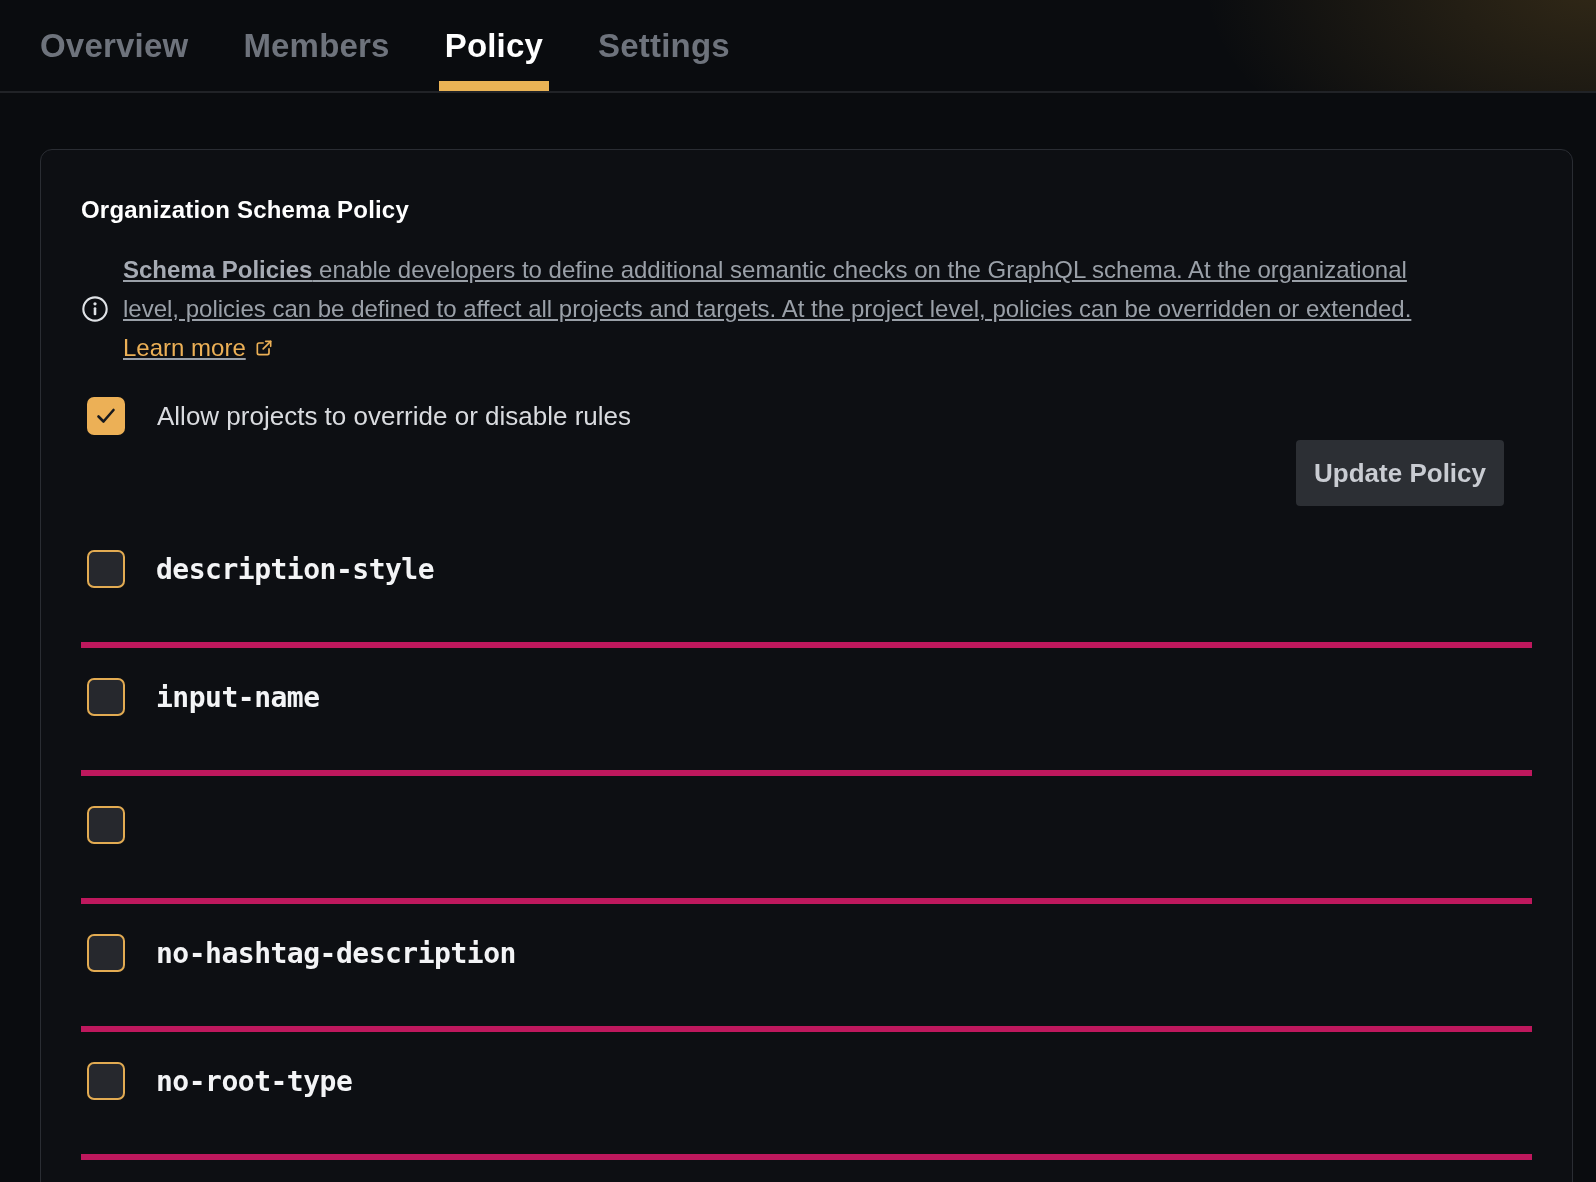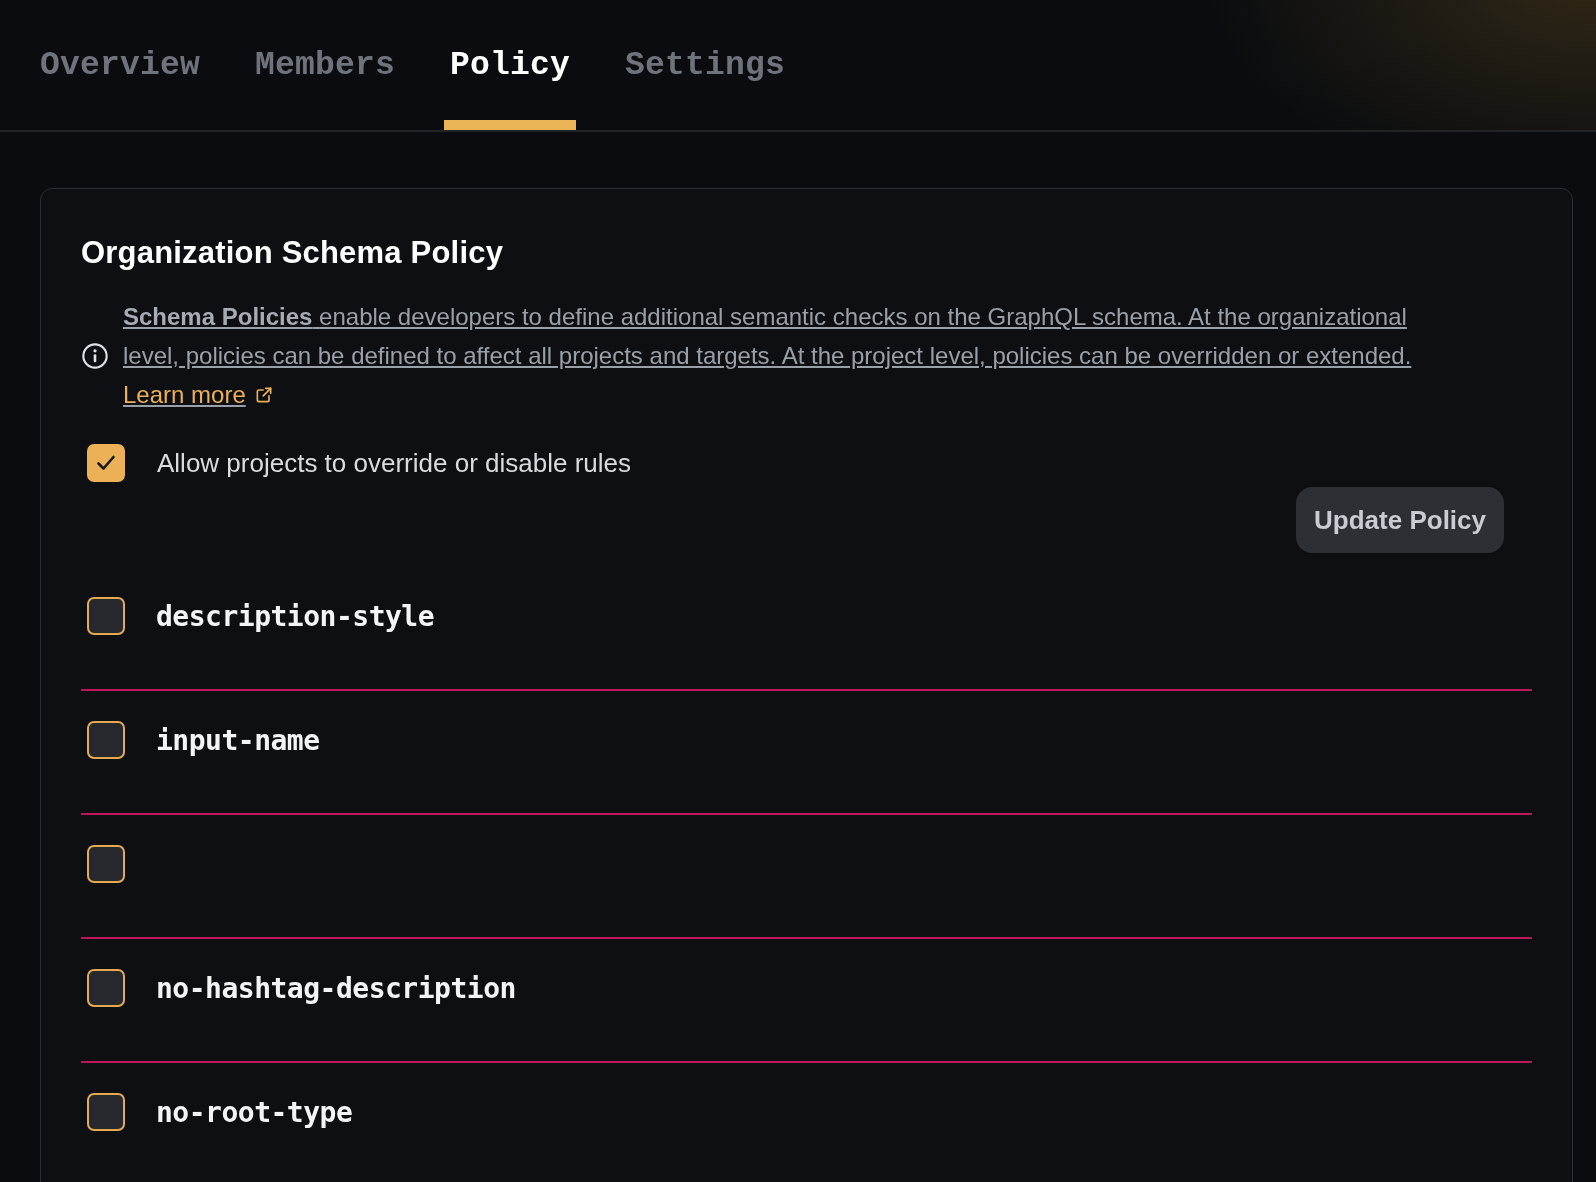--- a/index.html
+++ b/index.html
@@ -6,30 +6,29 @@
   html, body {
     width: 1596px; height: 1182px;
     overflow: hidden;
     background: #0a0c0f;
     font-family: "Liberation Sans", sans-serif;
   }
 
   
   .topnav {
     position: relative;
-    height: 132px;
+    height: 93px;
     display: flex;
     align-items: flex-end;
     gap: 55px;
     padding: 0 40px;
     border-bottom: 2px solid #212327;
     background:
       radial-gradient(560px 320px at 100% -20%, rgba(207,154,54,0.20), rgba(207,154,54,0) 70%),
       #0a0c0f;
-    font-family: Liberation Mono, monospace;
   }
   .tab {
     position: relative;
     height: 100%;
     display: flex;
     align-items: center;
     font-size: 33px;
     font-weight: bold;
     color: #6e737c;
     cursor: pointer;
@@ -48,21 +47,21 @@
   
   .card {
     margin: 56px 23px 0 40px;
     width: 1533px;
     background: #0d0f13;
     border: 1px solid #2a2d33;
     border-radius: 12px;
     padding: 46px 40px 60px 40px;
   }
   .card-title {
-    font-size: 31px;
+    font-size: 24px;
     font-weight: bold;
     color: #ffffff;
     letter-spacing: 0.2px;
   }
 
   
   .desc {
     margin-top: 26px;
     display: flex;
     align-items: center;
@@ -132,39 +131,39 @@
     justify-content: flex-end;
   }
   .update-btn {
     margin-right: 28px;
     height: 66px;
     padding: 0 18px;
     display: flex;
     align-items: center;
     background: #2c2f34;
     border: none;
-    border-radius: 16px;
+    border-radius: 4px;
     font-family: "Liberation Sans", sans-serif;
     font-size: 26px;
     font-weight: bold;
     color: #c9ccd2;
     cursor: pointer;
   }
 
   
   .rules {
     list-style: none;
     margin-top: 14px;
   }
   .rule-row {
     display: flex;
     align-items: center;
     gap: 31px;
     padding: 30px 0 54px 0;
-    border-bottom: 2px solid #be185d;
+    border-bottom: 6px solid #be185d;
   }
   .rule-name {
     font-family: "DejaVu Sans Mono", "Liberation Mono", monospace;
     font-size: 28px;
     font-weight: bold;
     color: #f3f4f6;
     letter-spacing: -0.5px;
   }
 </style>
 </head>

